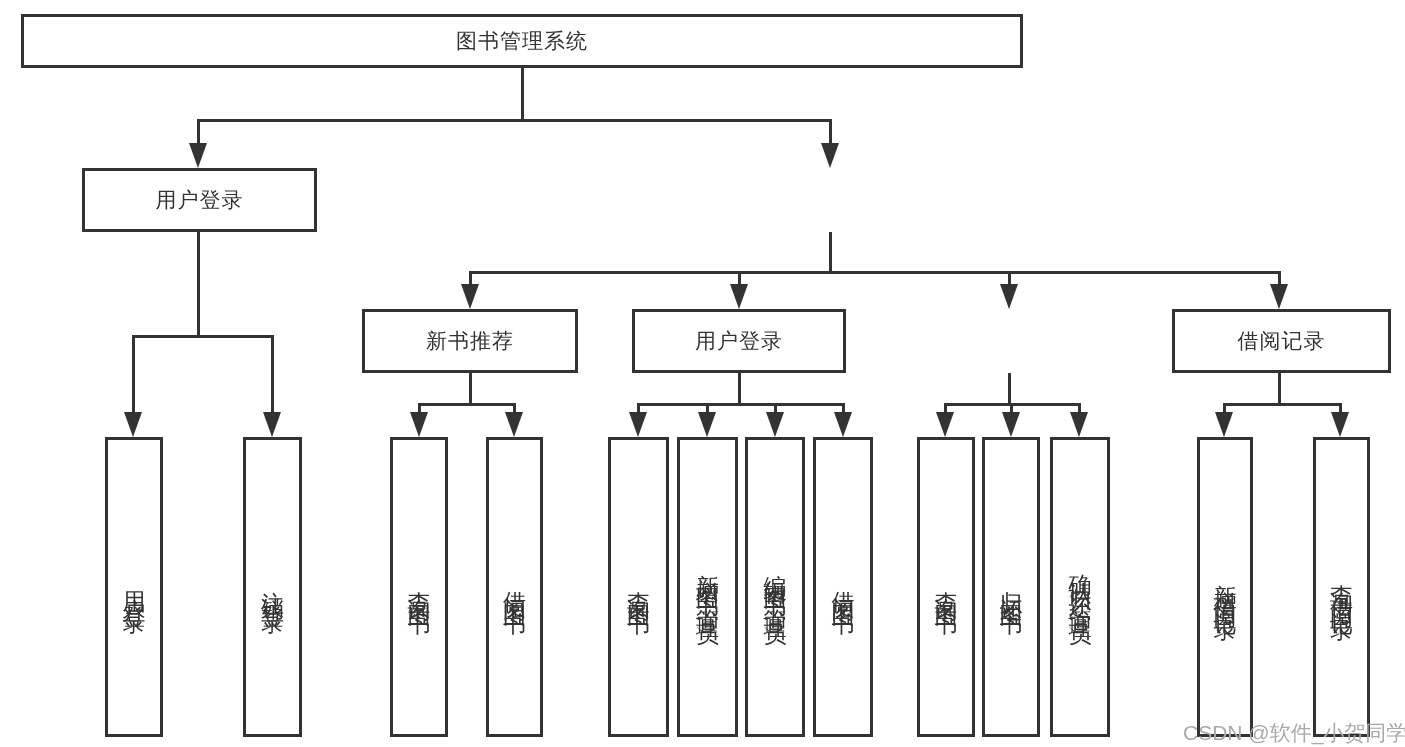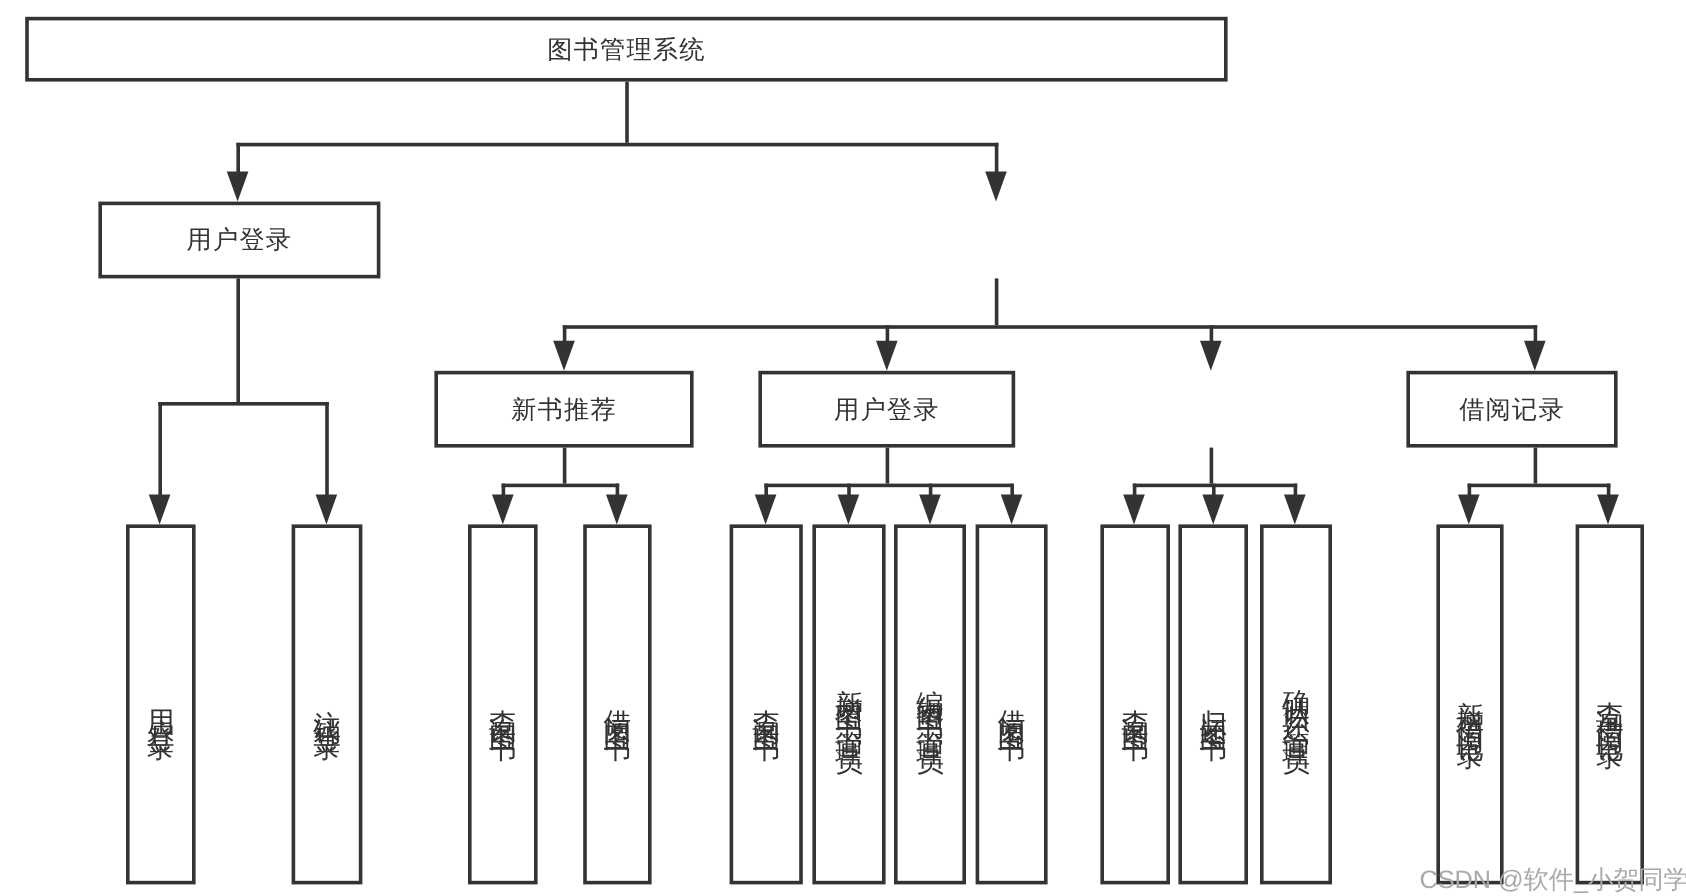--- a/index.html
+++ b/index.html
@@ -92,21 +92,21 @@
   <div class="arrow" style="left:1000px;top:284px"></div>
   <div class="vline" style="left:1278px;top:271px;height:15px"></div>
   <div class="arrow" style="left:1270px;top:284px"></div>
 
   <div class="box l3" style="left:362px;width:216px">
     <span>新书推荐</span>
   </div>
   <div class="box l3" style="left:632px;width:214px">
     <span>用户登录</span>
   </div>
-  <div class="box l3" style="left:1172px;width:176px">
+  <div class="box l3" style="left:1172px;width:219px">
     <span>借阅记录</span>
   </div>
 
   <div class="vline" style="left:469px;top:373px;height:30px"></div>
   <div class="hline" style="left:418px;top:403px;width:98px"></div>
   <div class="vline" style="left:418px;top:403px;height:12px"></div>
   <div class="arrow" style="left:410px;top:412px"></div>
   <div class="vline" style="left:513px;top:403px;height:12px"></div>
   <div class="arrow" style="left:505px;top:412px"></div>
 

